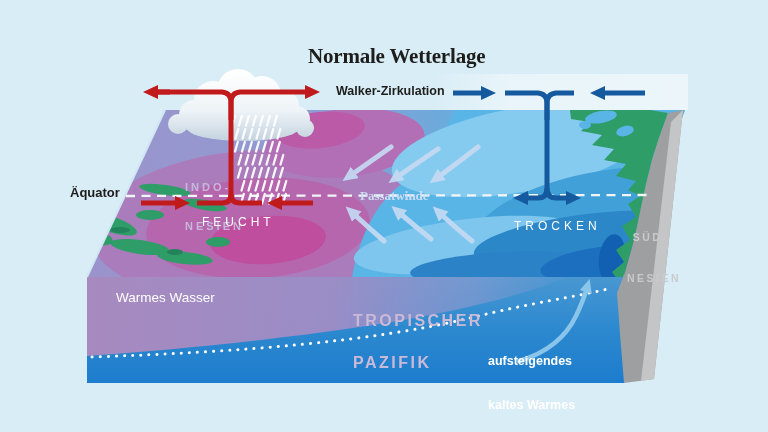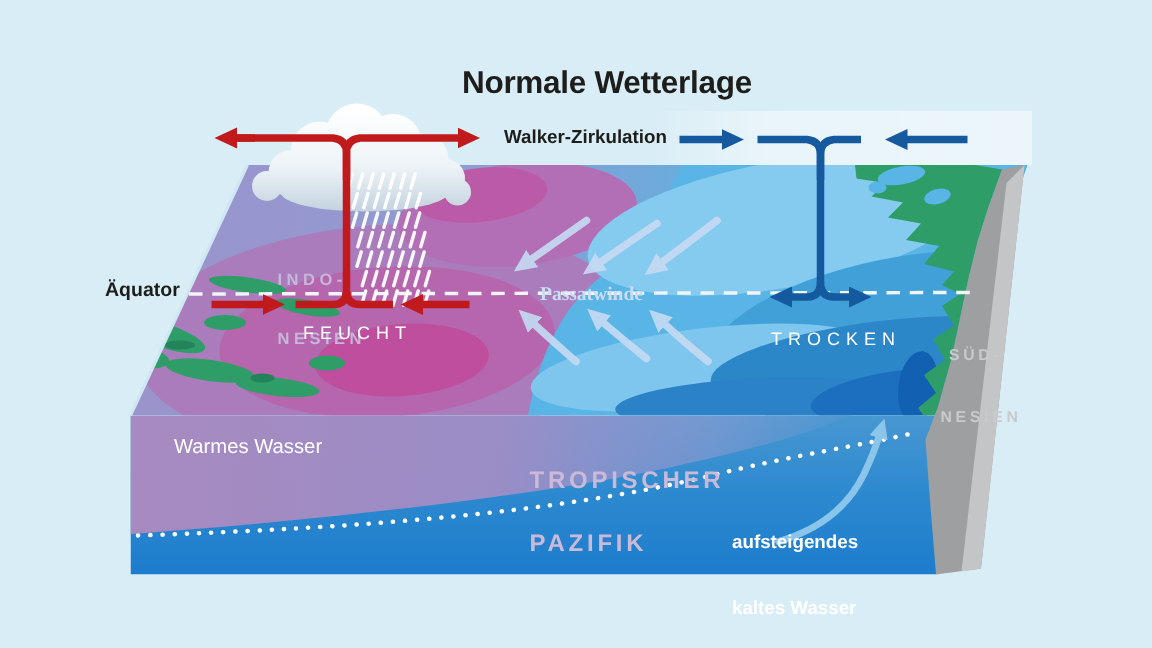--- a/index.html
+++ b/index.html
@@ -4,21 +4,21 @@
 <style>
   html,body{margin:0;padding:0;}
   .stage{
     position:relative;width:768px;height:432px;overflow:hidden;
     background:var(--bg,#d9edf6);
     font-family:"Liberation Sans",sans-serif;
   }
   .stage svg{position:absolute;left:0;top:0;}
   .lbl{position:absolute;white-space:pre;line-height:1.05;}
   .lbl .ln{display:block;margin-left:37px;}
-  .title{font-size:21px;font-weight:700;letter-spacing:-0.2px;color:var(--title,#1d1d1b);}
+  .title{font-size:21px;font-weight:700;letter-spacing:-0.2px;color:var(--title,#1d1d1b);font-family:Liberation Serif, serif;}
   .black-bold{font-size:12.5px;font-weight:700;color:#1d1d1b;}
   .white-caps{font-size:12px;font-weight:400;letter-spacing:4px;color:#ffffff;}
   .white-txt{font-size:13px;font-weight:400;color:#ffffff;}
   .lavender-caps{font-size:11px;font-weight:700;letter-spacing:3px;color:#c6b7da;text-align:center;line-height:13px;}
   .gray-caps{font-size:10.5px;font-weight:700;letter-spacing:2.5px;color:#c8cbcd;text-align:center;line-height:13.5px;}
   .lilac-caps{font-size:16px;font-weight:700;letter-spacing:2.5px;color:#cbb9d8;text-align:center;line-height:14px;}
   .passat{font-size:13px;font-weight:700;color:#ccdcf4;font-family:Liberation Serif, serif;}
   .center2{text-align:center;line-height:14.5px;font-size:12.5px;font-weight:700;color:#fff;}
   .red-stroke{stroke:var(--red,#c11a1d);}
   .red-fill{fill:var(--red,#c11a1d);}
@@ -260,16 +260,16 @@
 
 <div class="lbl white-txt" style="left:116px;top:291px;font-size:13.5px;">Warmes Wasser</div>
 
 <div class="lbl lilac-caps" style="left:316px;top:286px;width:100px;">
   <span class="ln">TROPISCHER</span>
   <span class="ln">PAZIFIK</span>
 </div>
 
 <div class="lbl center2" style="left:451px;top:325px;width:110px;">
   <span class="ln">aufsteigendes</span>
-  <span class="ln">kaltes Wasser</span>
+  <span class="ln">kaltes Warmes</span>
 </div>
 
 </div>
 
 </body></html>

